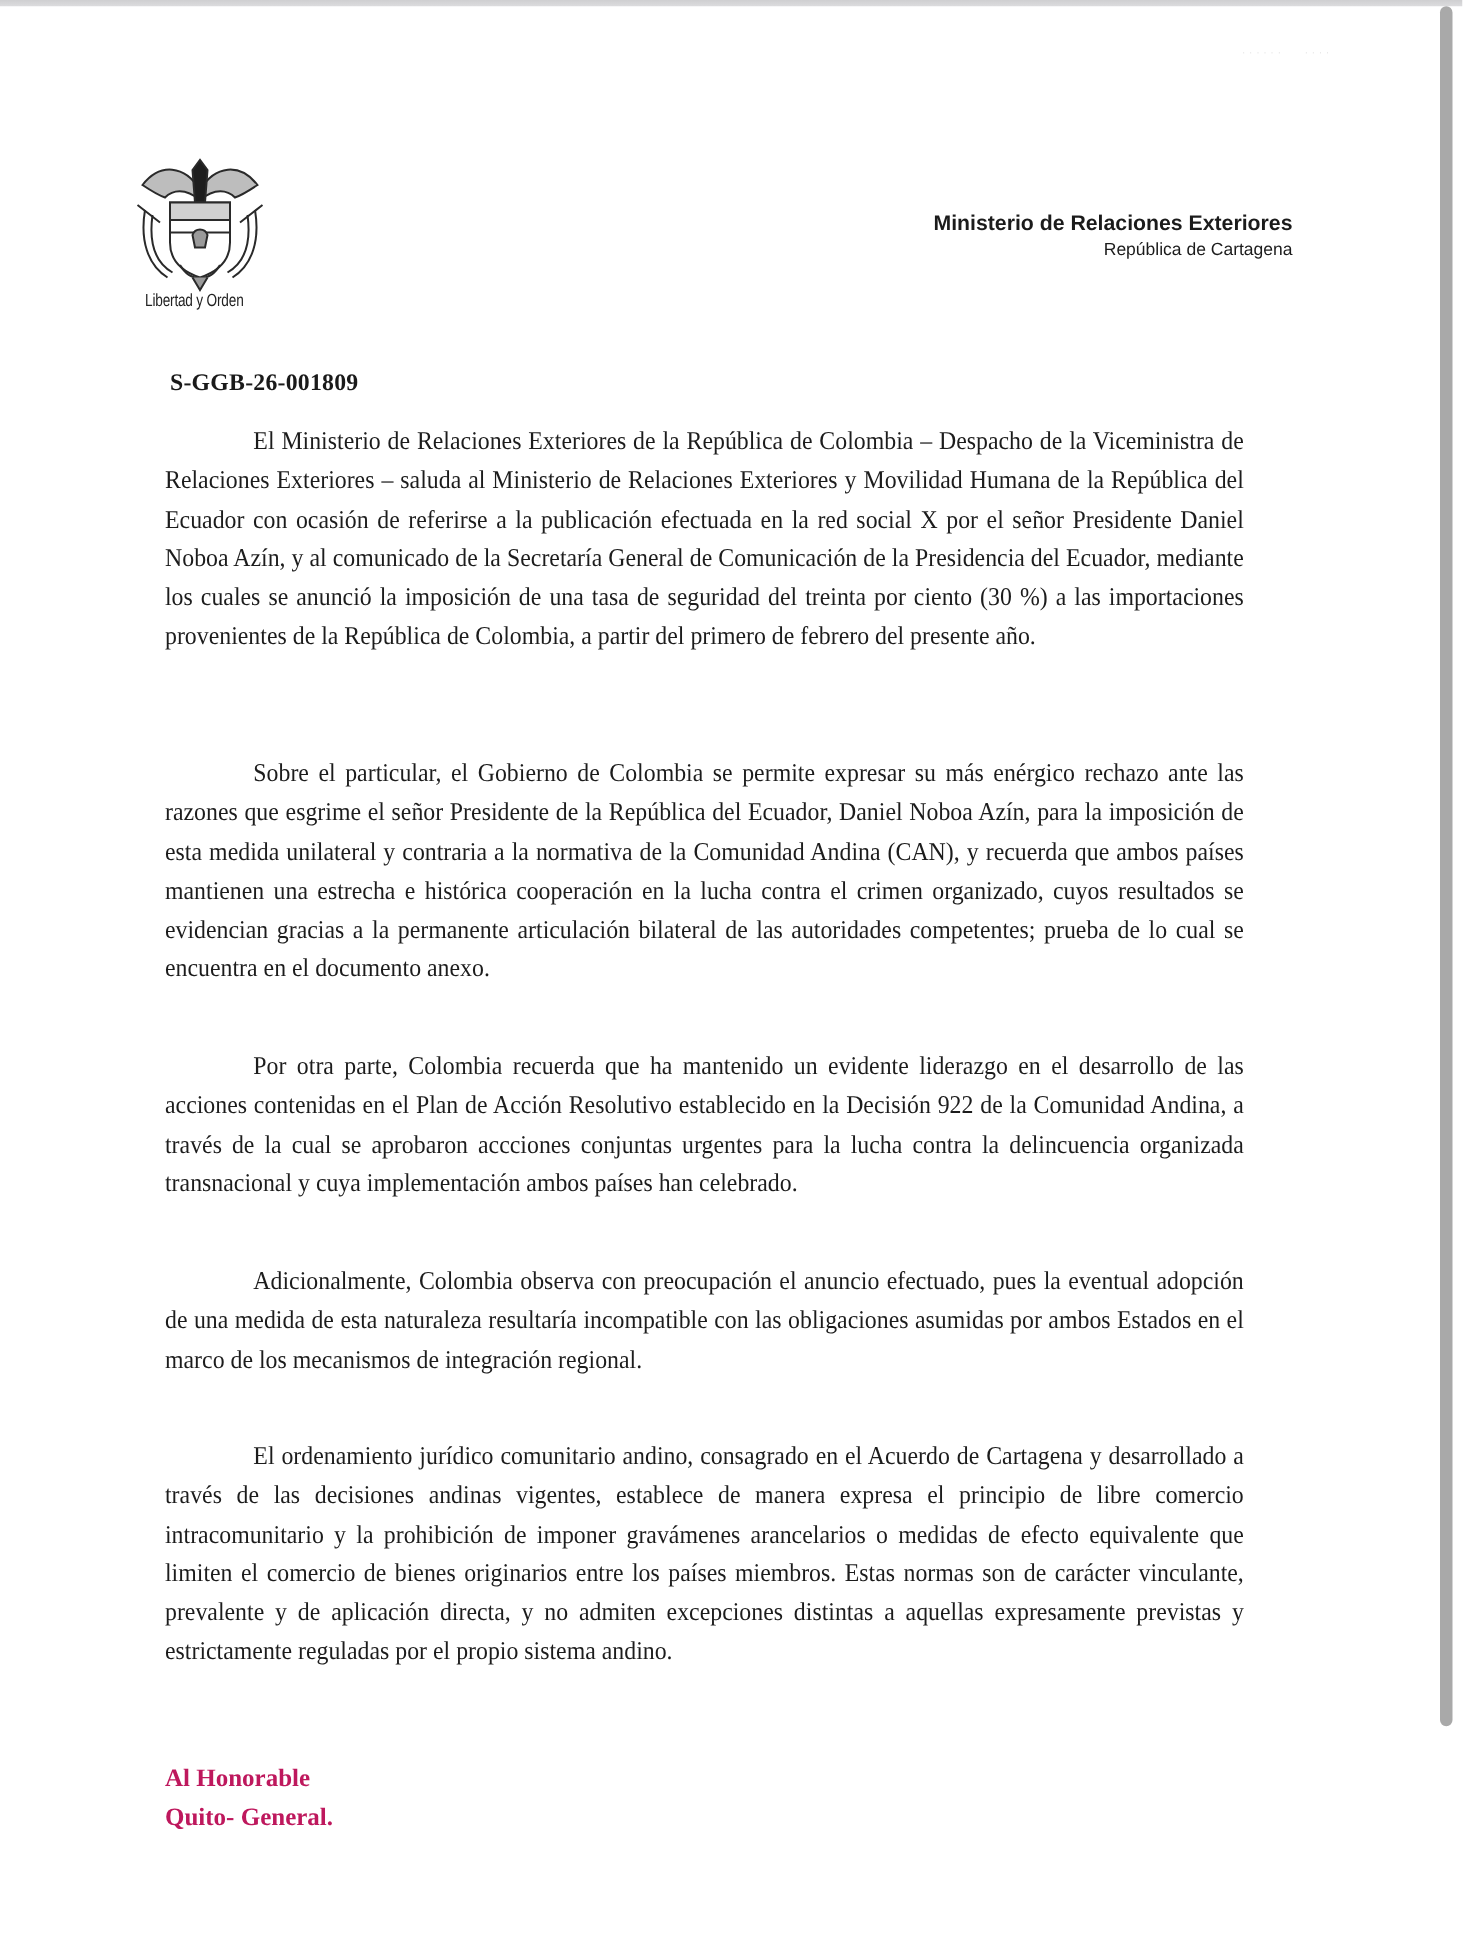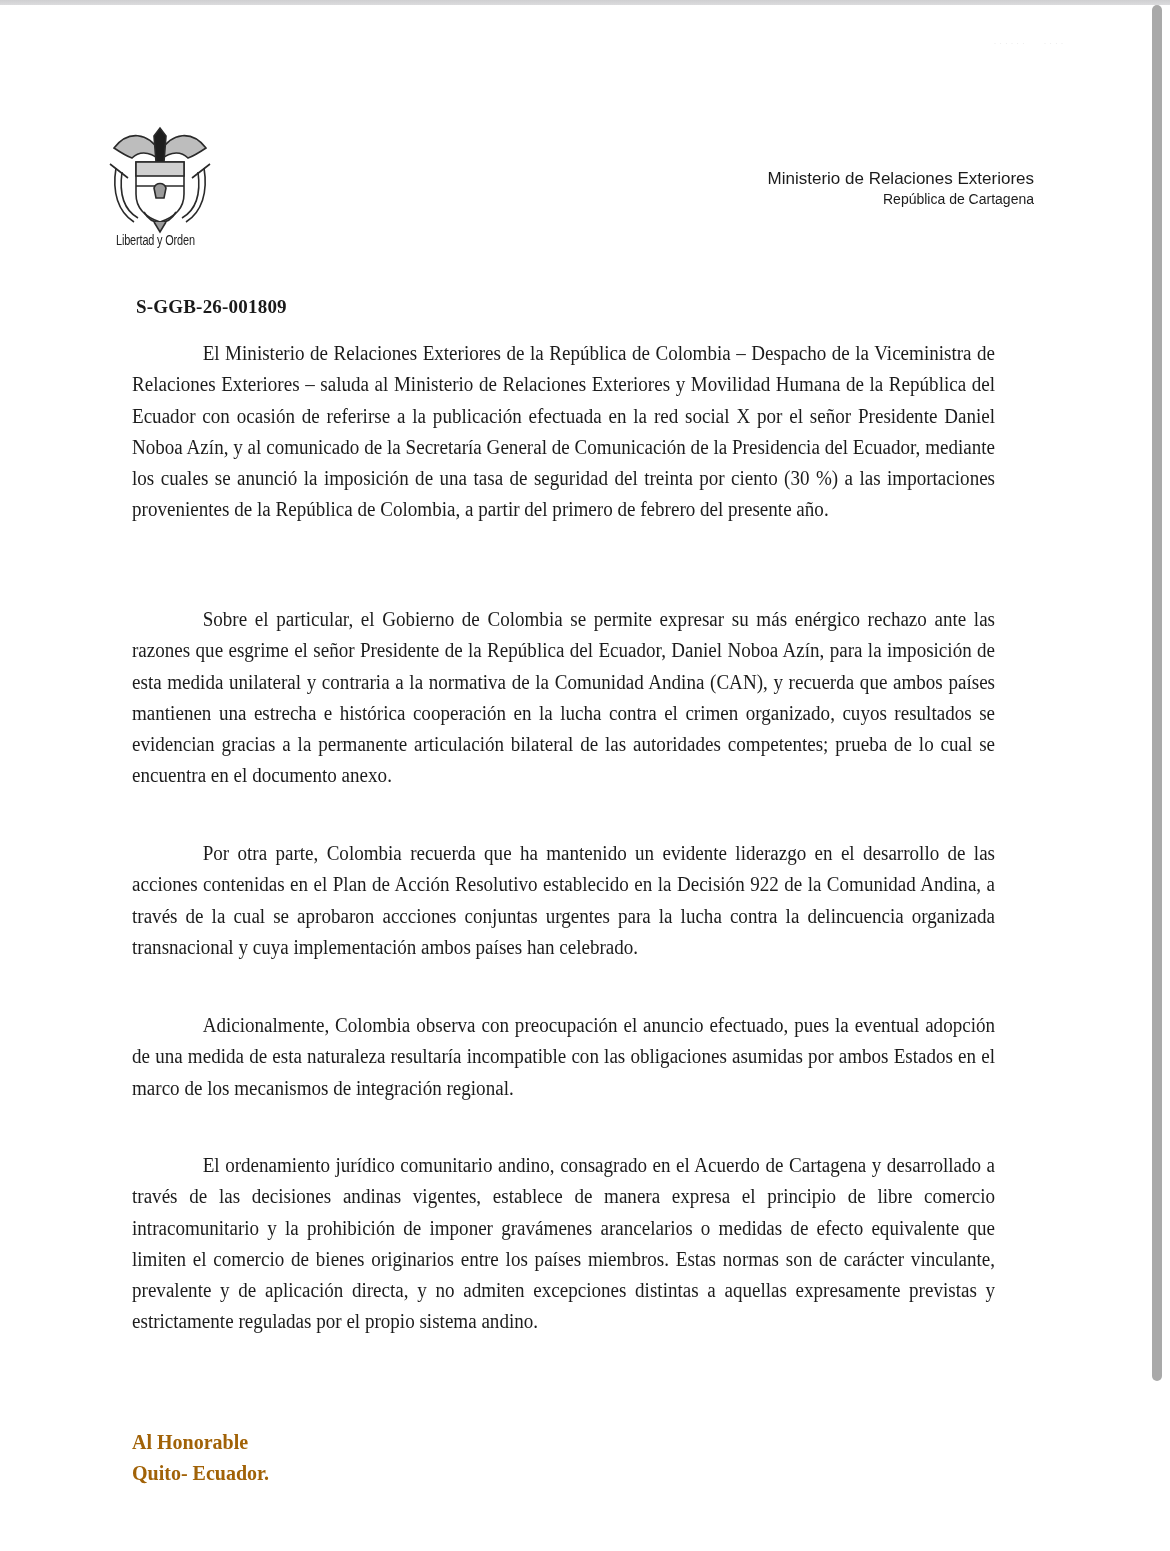--- a/index.html
+++ b/index.html
@@ -15,39 +15,39 @@
     background: #a9a9a9; border-radius: 5px; }
 
   .crest { position: absolute; left: 104px; top: 122px; width: 112px; height: 112px; }
   .crest-motto { position: absolute; left: 116px; top: 232px; width: 110px;
     font-family: "Liberation Sans Narrow", "Liberation Sans", sans-serif;
     font-size: 14px; color: #222; transform: scaleX(0.78); transform-origin: left top;
     letter-spacing: -0.2px; white-space: nowrap; }
 
   .letterhead { position: absolute; right: 136px; top: 168px; text-align: right;
     font-family: "Liberation Sans", sans-serif; color: #1b1b1b; }
-  .letterhead .ministry { font-size: 17px; font-weight: normal; line-height: 22px; }
+  .letterhead .ministry { font-size: 17px; font-weight: bold; line-height: 22px; }
   .letterhead .republic { font-size: 14px; line-height: 18px; }
 
   .ref { position: absolute; left: 136px; top: 296px; font-size: 19px; font-weight: bold;
     letter-spacing: 0.2px; }
 
   .body-text { position: absolute; left: 132px; width: 863px; font-size: 20.5px;
     line-height: 31.3px; text-align: justify; color: #1c1c1c;
     transform: scaleX(0.93); transform-origin: left top; width: 928px; }
   .body-text p { margin: 0; text-indent: 76px; }
 
   .p1 { top: 338px; }
   .p2 { top: 604px; }
   .p3 { top: 838px; }
   .p4 { top: 1010px; }
   .p5 { top: 1150px; }
 
   .recipient { position: absolute; left: 132px; top: 1408px; font-size: 20px;
-    font-weight: bold; line-height: 30.5px; color: #a16207; margin-top: 19px; }
+    font-weight: bold; line-height: 30.5px; color: #be185d; }
   .recipient div { white-space: nowrap; }
 
   .faint-mark { position: absolute; top: 40px; font-family: "Liberation Sans", sans-serif;
     font-size: 6px; color: #c9c9c9; letter-spacing: 1px; }
 </style>
 </head>
 <body>
 
 <div class="top-bar"></div>
 
@@ -97,18 +97,18 @@
 </div>
 <div class="body-text p4">
   <p>Adicionalmente, Colombia observa con preocupación el anuncio efectuado, pues la eventual adopción de una medida de esta naturaleza resultaría incompatible con las obligaciones asumidas por ambos Estados en el marco de los mecanismos de integración regional.</p>
 </div>
 <div class="body-text p5">
   <p>El ordenamiento jurídico comunitario andino, consagrado en el Acuerdo de Cartagena y desarrollado a través de las decisiones andinas vigentes, establece de manera expresa el principio de libre comercio intracomunitario y la prohibición de imponer gravámenes arancelarios o medidas de efecto equivalente que limiten el comercio de bienes originarios entre los países miembros. Estas normas son de carácter vinculante, prevalente y de aplicación directa, y no admiten excepciones distintas a aquellas expresamente previstas y estrictamente reguladas por el propio sistema andino.</p>
 </div>
 
 <div class="recipient">
   <div>Al Honorable</div>
-  <div>Quito- Ecuador.</div>
+  <div>Quito- General.</div>
 </div>
 
 <div class="scrollbar-track">
   <div class="scrollbar-thumb"></div>
 </div>
 
 </body></html>

